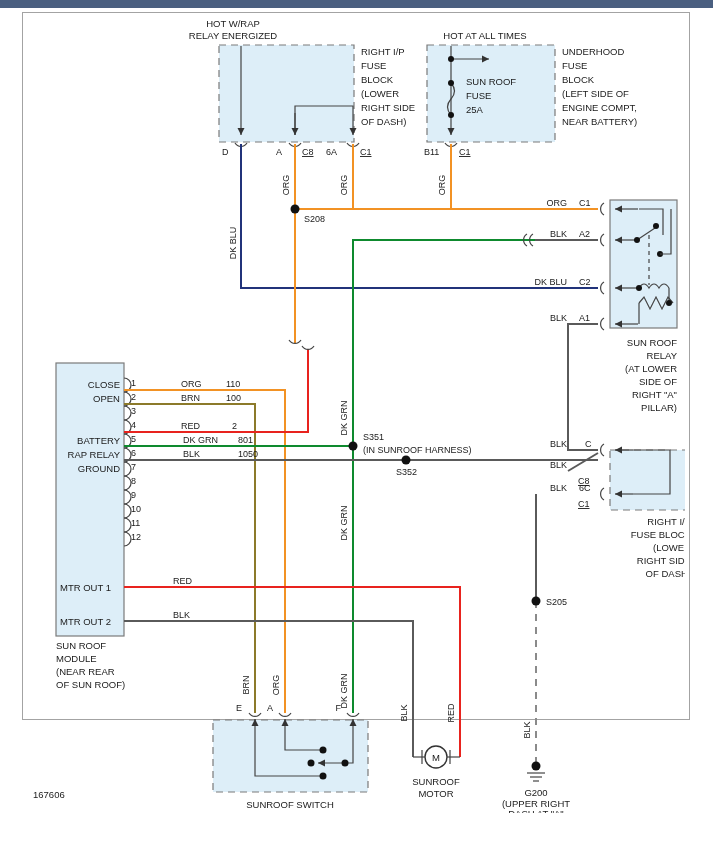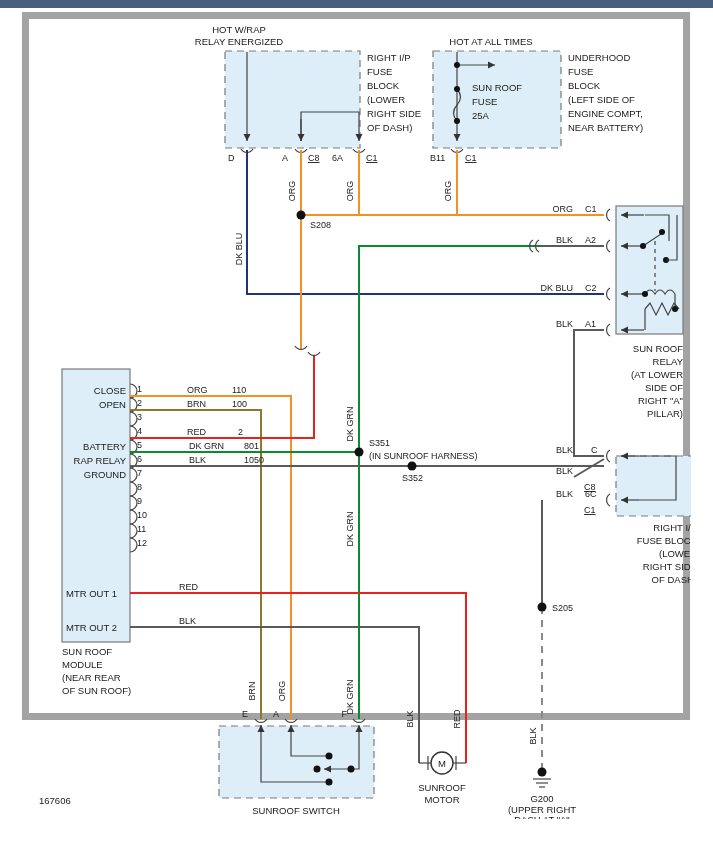--- a/index.html
+++ b/index.html
@@ -1,19 +1,19 @@
 <!DOCTYPE html>
 <html><head>
 <meta charset="utf-8">
 <style>
   html,body{margin:0;padding:0;background:#ffffff;}
   body{width:713px;height:842px;font-family:"Liberation Sans",sans-serif;}
   #topbar{position:absolute;left:0;top:0;width:713px;height:8px;background:#4a5f80;}
   #frame{position:absolute;left:22px;top:12px;width:668px;height:708px;
-         border:7px solid #a3a3a3;background:#ffffff;box-sizing:border-box;}
+         border:1px solid #a3a3a3;background:#ffffff;box-sizing:border-box;}
   svg{position:absolute;left:0;top:0;}
   text{font-family:"Liberation Sans",sans-serif;fill:#1a1a1a;}
   .lbl{font-size:9.5px;}
   .lbl-s{font-size:9px;}
   .box-fill{fill:#ddeef8;stroke:#7a7a7a;stroke-width:1.2;stroke-dasharray:7,5;}
   .box-solid{fill:#ddeef8;stroke:#7a7a7a;stroke-width:1.2;}
   .w{fill:none;stroke-width:2;}
   .thin{fill:none;stroke:#444;stroke-width:1.2;}
   .dot{fill:#111;}
 </style>

